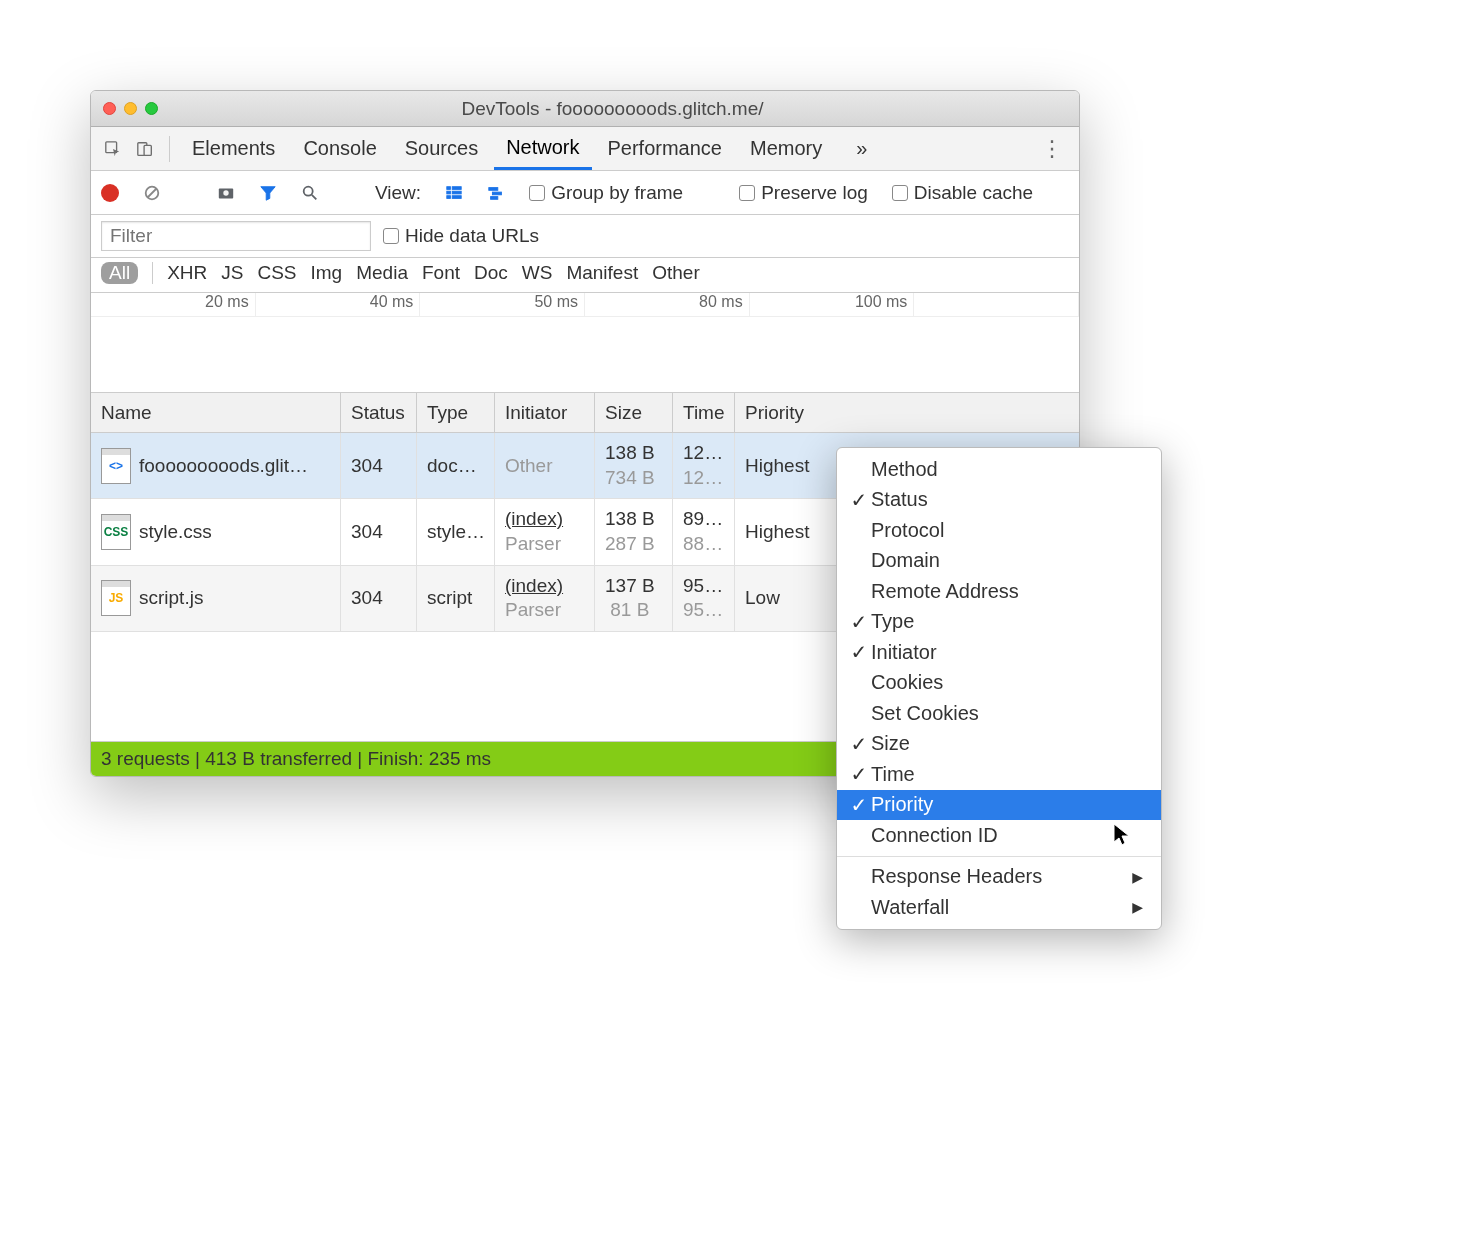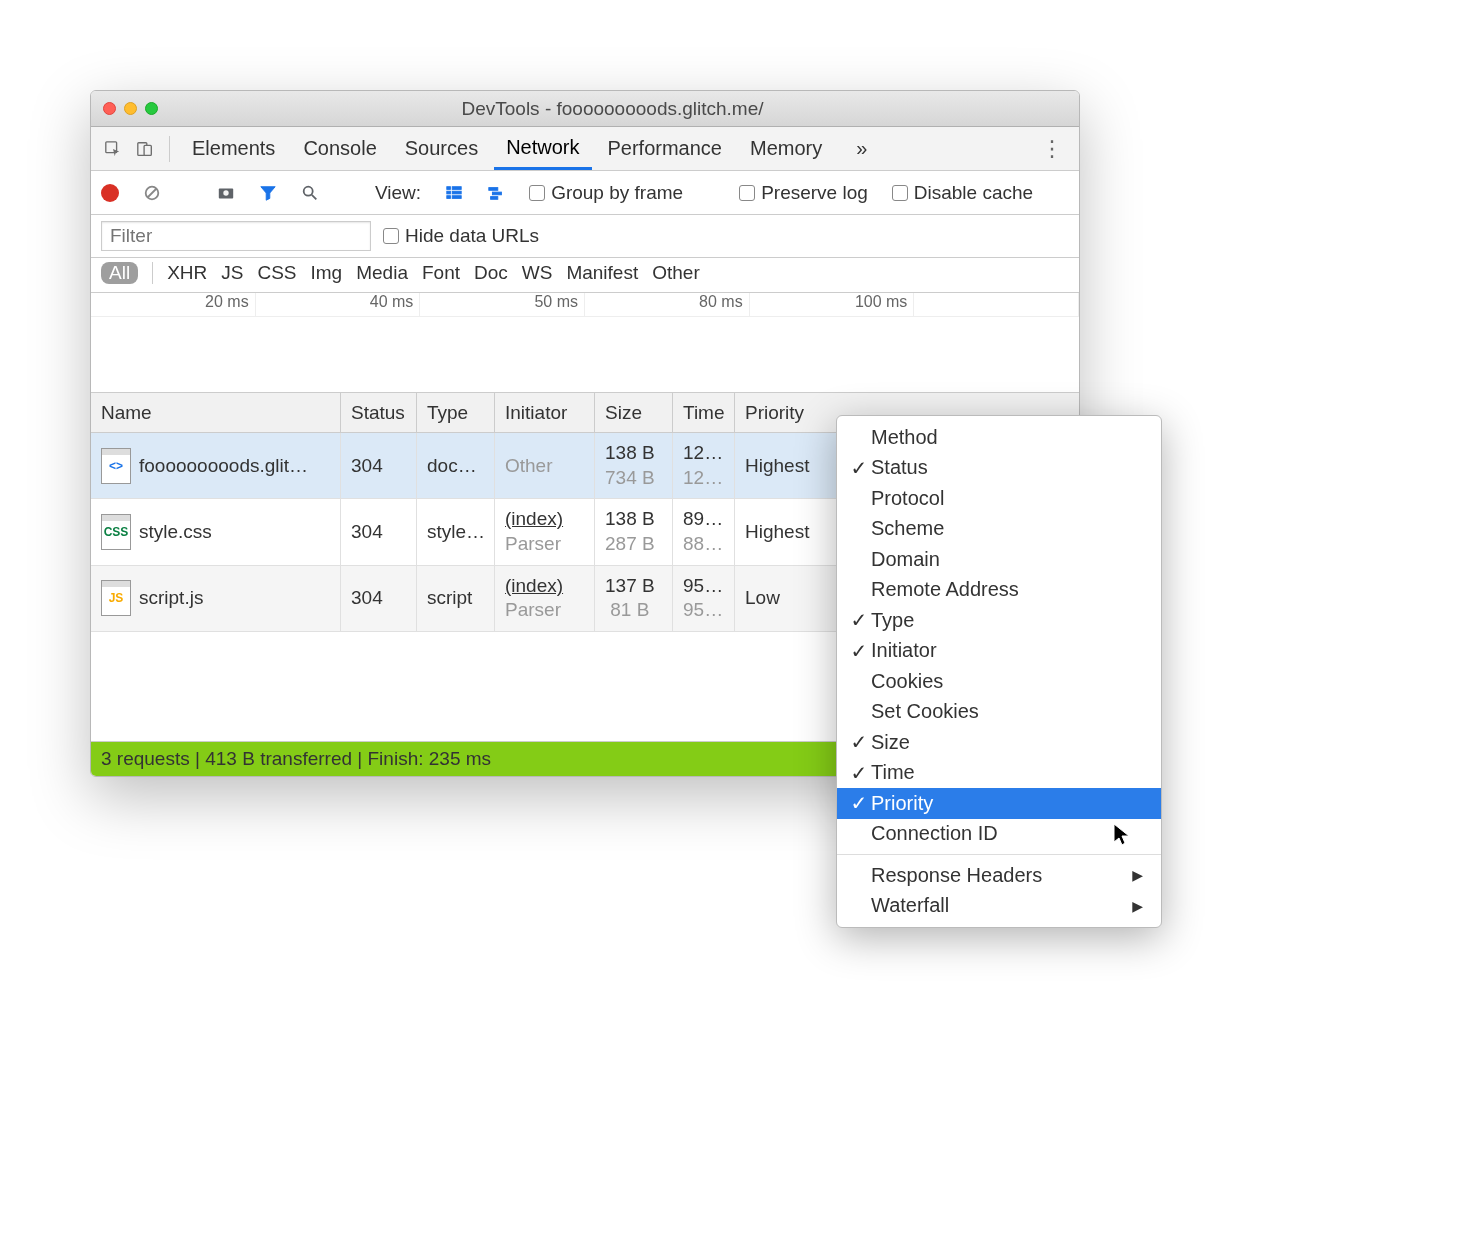--- a/index.html
+++ b/index.html
@@ -59,21 +59,21 @@
 .file-icon.css { color: #0b8043; }
 .file-icon.js { color: #f9ab00; }
 .td-stack { display: flex; flex-direction: column; line-height: 1.3; }
 .td-stack .sub { color: #999; }
 .td-stack.right { align-items: center; }
 .initiator-link { color: #333; text-decoration: underline; }
 .initiator-other { color: #999; }
 .table-body { min-height: 200px; }
 .table-empty { height: 110px; border-bottom: 1px solid #ccc; }
 .status-bar { height: 34px; display: flex; align-items: center; padding: 0 10px; font-size: 19px; color: #333; background: #84cc16; }
-.context-menu { position: absolute; top: 415px; left: 836px; width: 326px; background: #fff; border: 1px solid #bbb; border-radius: 6px; box-shadow: 0 10px 40px rgba(0,0,0,0.3); padding: 6px 0; font-size: 20px; color: #333; z-index: 10; }
+.context-menu { position: absolute; top: 447px; left: 836px; width: 326px; background: #fff; border: 1px solid #bbb; border-radius: 6px; box-shadow: 0 10px 40px rgba(0,0,0,0.3); padding: 6px 0; font-size: 20px; color: #333; z-index: 10; }
 .menu-item { display: flex; align-items: center; height: 30.5px; padding: 0 18px 0 10px; cursor: pointer; position: relative; }
 .menu-item.sel { background: #2b7de9; color: #fff; }
 .menu-check { width: 24px; text-align: center; }
 .menu-label { flex: 1; }
 .menu-arrow { font-size: 14px; }
 .menu-sep { height: 1px; background: #ddd; margin: 5px 0; }
 .cursor { position: absolute; top: 822px; left: 1112px; z-index: 20; }
 .cursor svg { width: 20px; height: 26px; }
 </style>
 </head>
@@ -318,24 +318,20 @@
     <div class="menu-item">
       <span class="menu-check">✓</span>
       <span class="menu-label">Status</span>
     </div>
     <div class="menu-item">
       <span class="menu-check"></span>
       <span class="menu-label">Protocol</span>
     </div>
     <div class="menu-item">
       <span class="menu-check"></span>
-      <span class="menu-label">Scheme</span>
-    </div>
-    <div class="menu-item">
-      <span class="menu-check"></span>
       <span class="menu-label">Domain</span>
     </div>
     <div class="menu-item">
       <span class="menu-check"></span>
       <span class="menu-label">Remote Address</span>
     </div>
     <div class="menu-item">
       <span class="menu-check">✓</span>
       <span class="menu-label">Type</span>
     </div>

